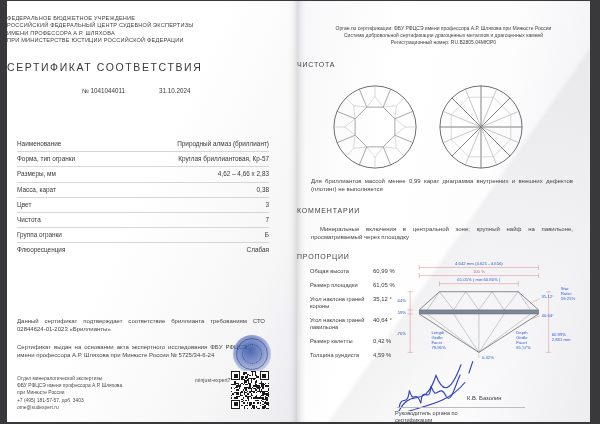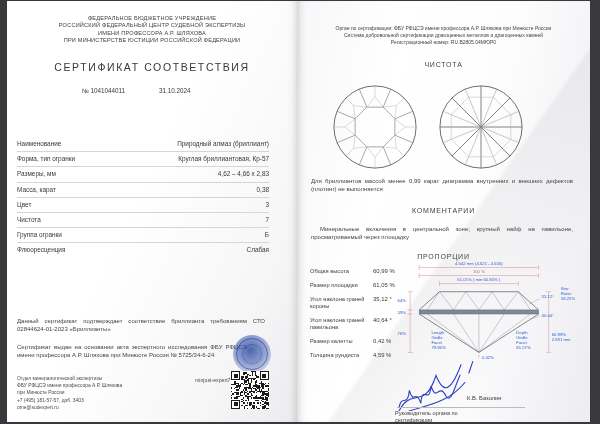--- a/index.html
+++ b/index.html
@@ -8,21 +8,21 @@
   .page{position:absolute;top:1px;height:421px;background:#fff;}
   #pageL{left:7px;width:290px;
          background:linear-gradient(115deg,#ffffff 45%,#f6f6f7 80%,#ebebee 100%);
          box-shadow:inset -7px 0 9px -7px rgba(0,0,0,.22);}
   #pageR{left:297px;width:293px;
          background:linear-gradient(100deg,#f7f7f9 0%,#ffffff 30%,#fdfdfe 60%,#ededf0 100%);
          box-shadow:inset 7px 0 9px -6px rgba(0,0,0,.20);}
   #pageR::after{content:"";position:absolute;inset:0;pointer-events:none;
          background:linear-gradient(125deg,transparent 55%,rgba(80,80,90,.07) 56%,transparent 78%);}
   .abs{position:absolute;}
-  .ctr{left:0;right:0;text-align:center;}
+  .ctr{left:0;right:0;}
   
   .org{top:14px;font-size:5.6px;line-height:7.4px;letter-spacing:.2px;color:#414143;}
   .title{top:60px;font-size:10.5px;letter-spacing:1.6px;color:#39393b;}
   .numrow span{position:absolute;font-size:6.3px;color:#39393b;white-space:nowrap;}
   .table{top:136px;left:10px;width:252px;}
   .trow{height:15.2px;padding-top:3px;box-sizing:border-box;display:flex;
         justify-content:space-between;border-bottom:1px solid #d6d6d8;
         font-size:6.4px;color:#39393b;}
   .trow:last-child{border-bottom:none;}
   .para{font-size:6px;line-height:8.2px;text-align:justify;color:#444446;}

